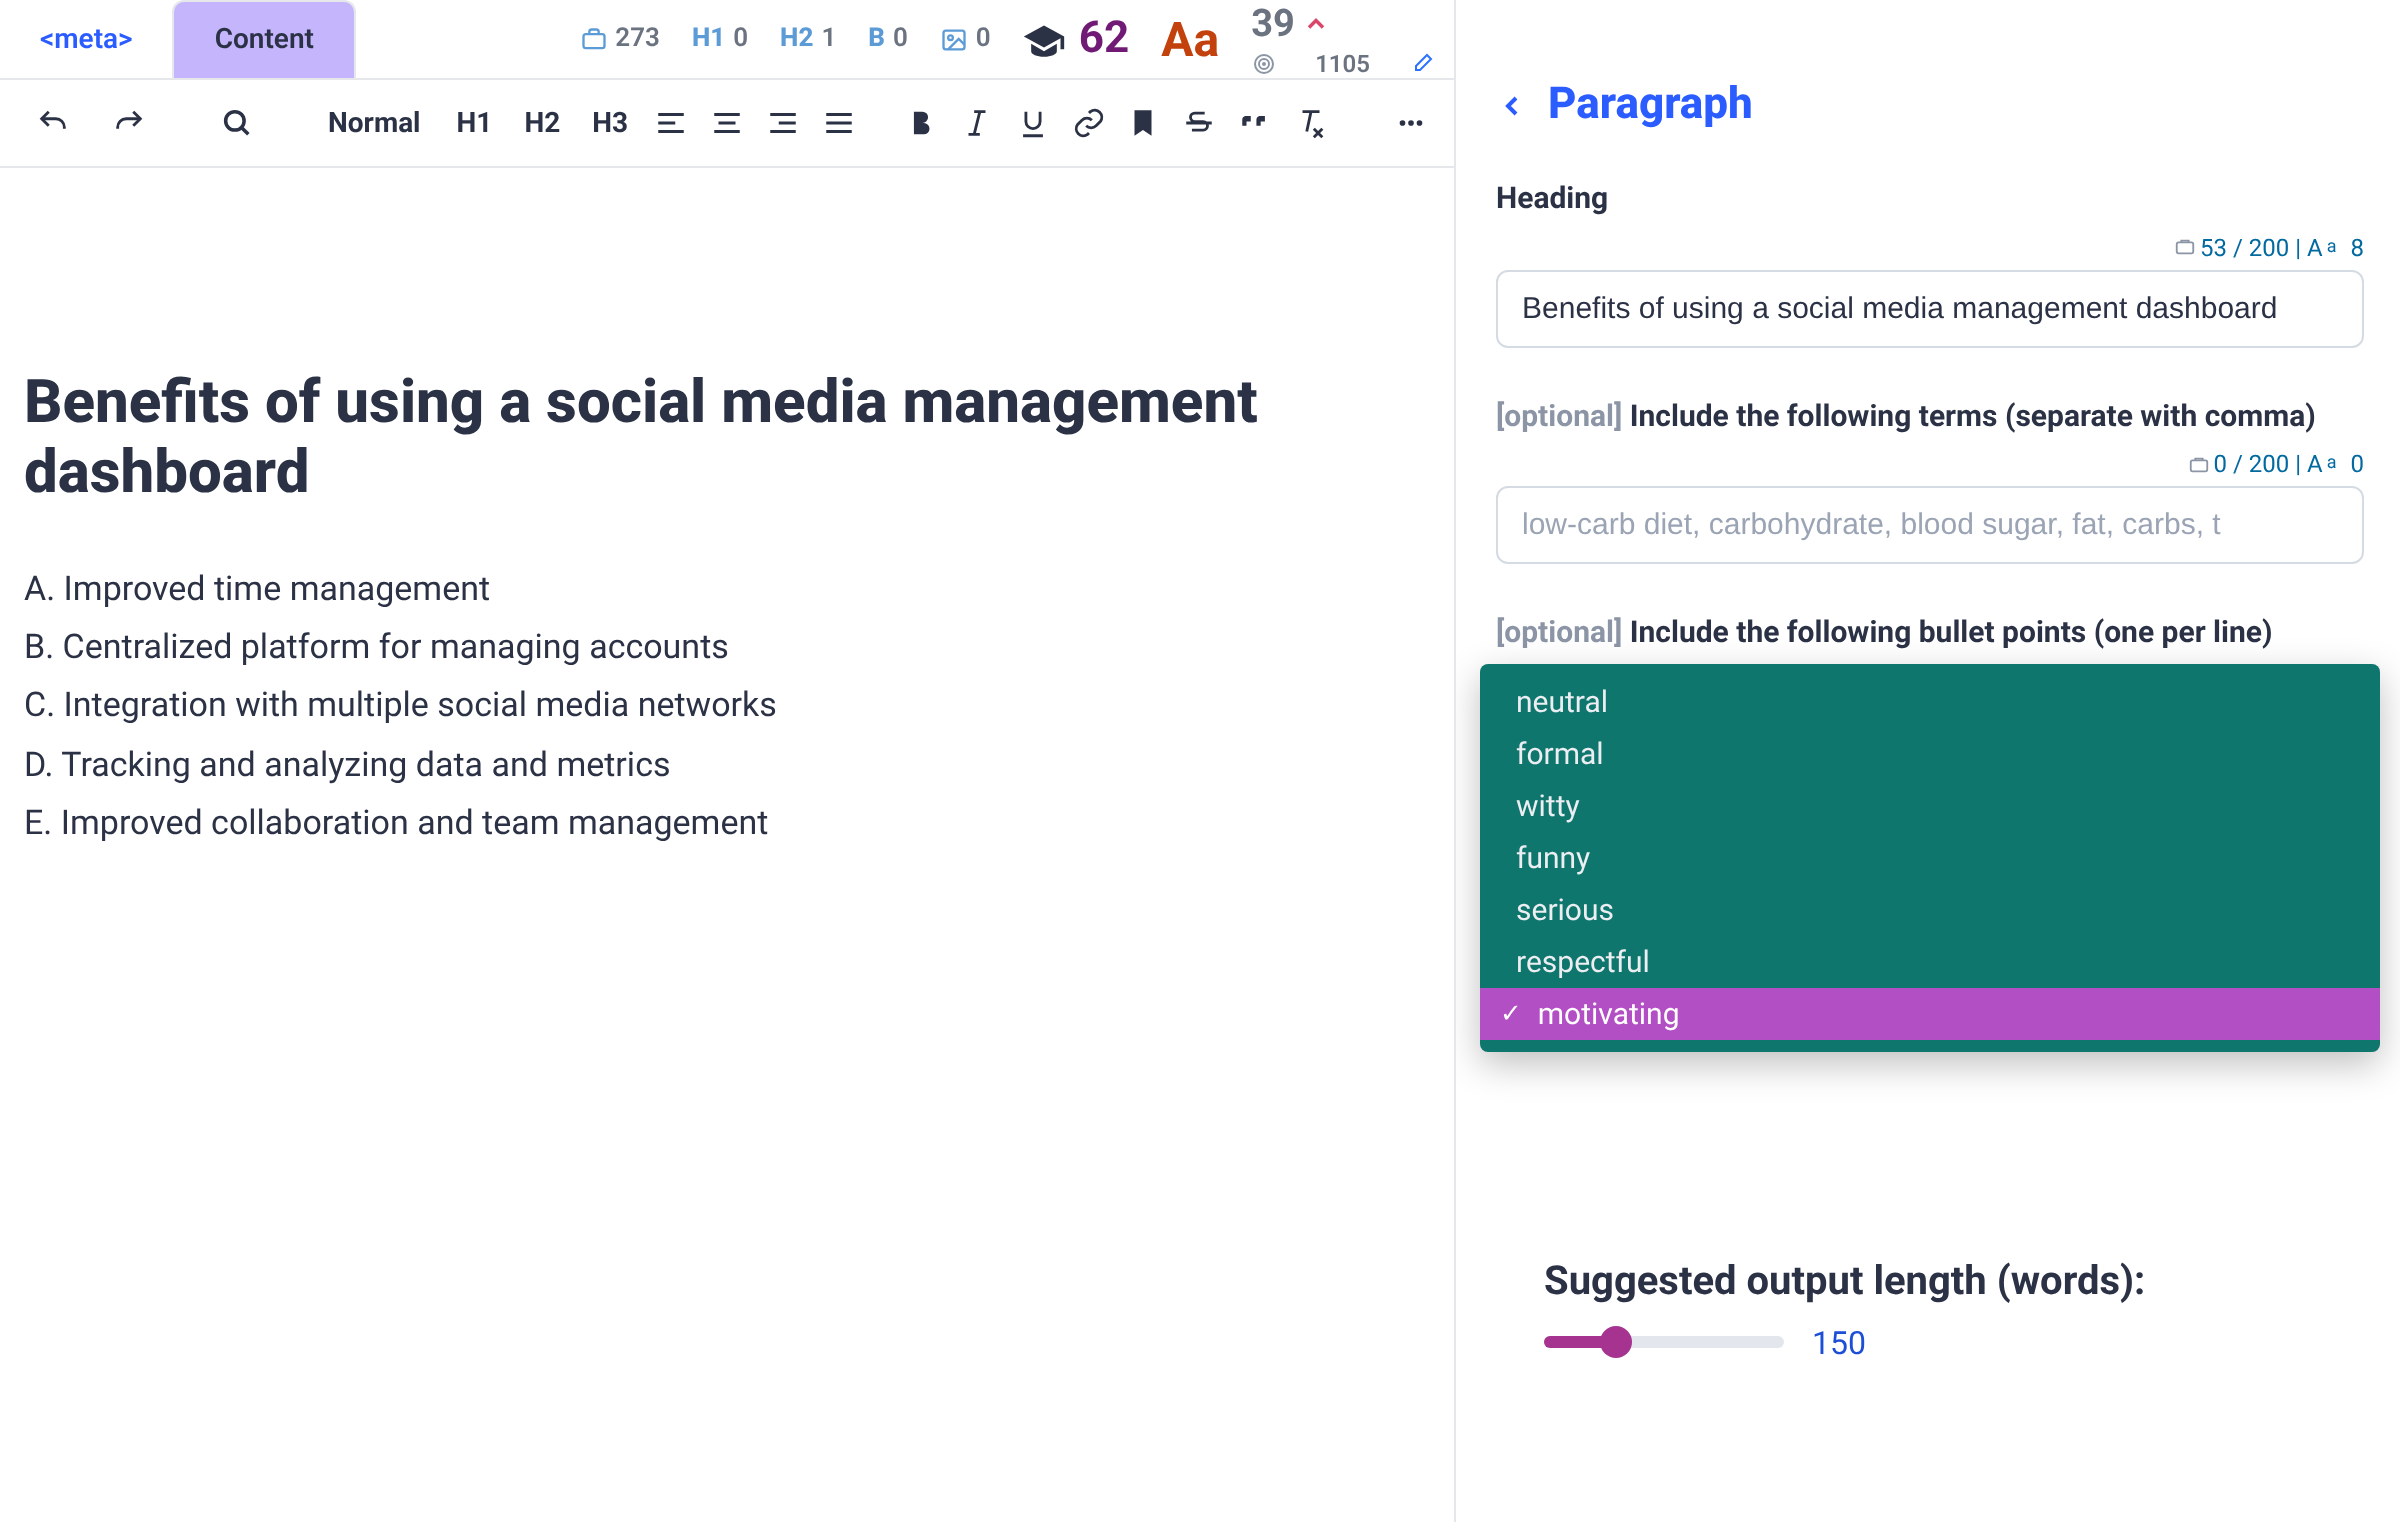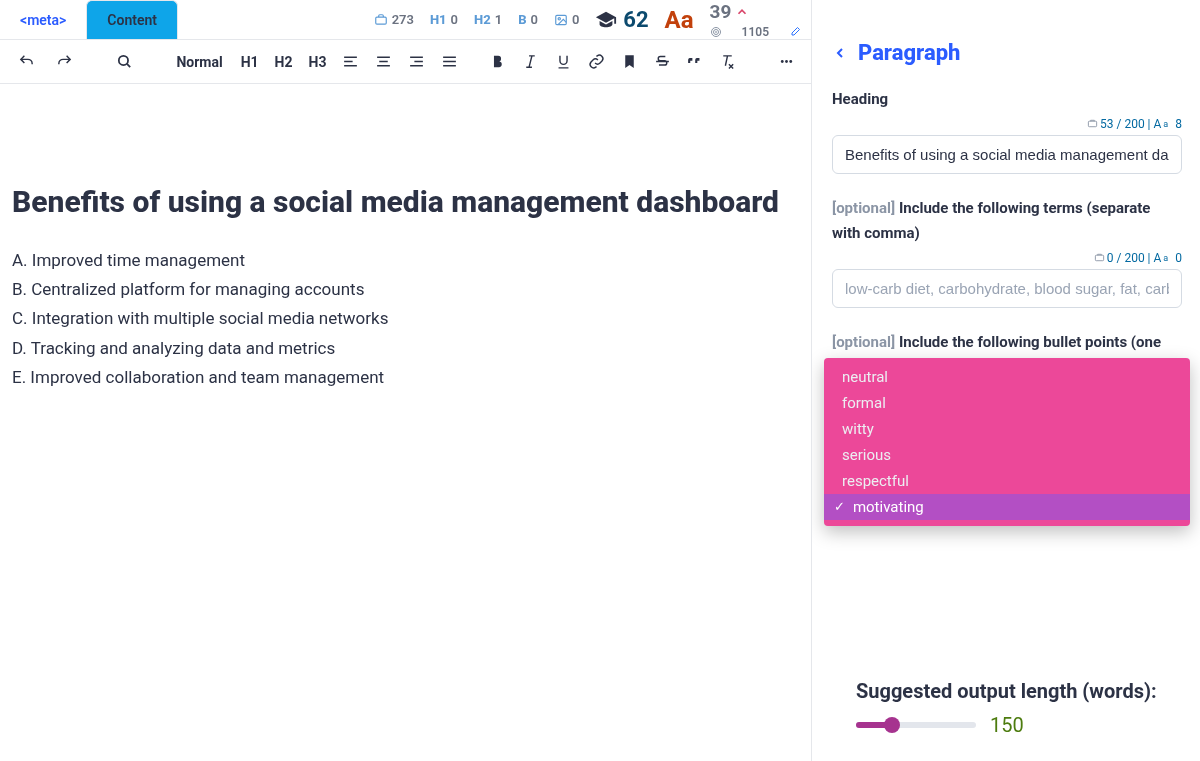--- a/index.html
+++ b/index.html
@@ -1,29 +1,29 @@
 <!DOCTYPE html>
 <html><head>
 <meta charset="utf-8">
 <style>
 * { box-sizing: border-box; margin: 0; padding: 0; }
 body { font-family: -apple-system, BlinkMacSystemFont, "Segoe UI", Roboto, sans-serif; font-size: 14px; color: #2c3245; background: #fff; width: 1200px; height: 761px; overflow: hidden; display: flex; }
-.left-pane { width: 812px; border-right: 1px solid #e5e7eb; display: flex; flex-direction: column; }
+.left-pane { width: 728px; border-right: 1px solid #e5e7eb; display: flex; flex-direction: column; }
 .right-pane { flex: 1; padding: 18px 18px 18px 20px; overflow: hidden; }
 
 
 .top-bar { display: flex; align-items: center; border-bottom: 1px solid #e5e7eb; height: 40px; padding: 0 10px 0 0; }
 .tabs { display: flex; align-items: stretch; height: 100%; }
 .tab { display: flex; align-items: center; padding: 0 20px; font-weight: 600; color: #2b5cff; border: 1px solid #e5e7eb; border-bottom: none; border-radius: 6px 6px 0 0; cursor: pointer; }
-.tab.active { color: #2c3245; background: #0ea5e9; }
+.tab.active { color: #2c3245; background: #c4b5fd; }
 .tab.meta { border: none; color: #2b5cff; }
 .stats { display: flex; align-items: center; gap: 16px; margin-left: auto; color: #6b7280; font-weight: 600; font-size: 13px; }
 .stat { display: flex; align-items: center; gap: 4px; }
 .stat svg { width: 14px; height: 14px; }
-.big-stat { display: flex; align-items: center; gap: 6px; font-size: 22px; font-weight: 700; color: #0c4a6e; }
+.big-stat { display: flex; align-items: flex-end; gap: 6px; font-size: 22px; font-weight: 700; color: #701a75; }
 .aa { font-weight: 700; font-size: 24px; color: #c2410c; }
 .word-col { display: flex; flex-direction: column; align-items: flex-start; font-size: 12px; gap: 2px; color: #6b7280; }
 .word-col .row1 { display: flex; align-items: center; gap: 4px; color: #6b7280; font-weight: 700; font-size: 19px; }
 .word-col .row2 { display: flex; align-items: center; gap: 20px; }
 
 
 .toolbar { display: flex; align-items: center; height: 44px; border-bottom: 1px solid #e5e7eb; padding: 0 12px; gap: 8px; color: #2c3245; }
 .toolbar .group { display: flex; align-items: center; gap: 10px; }
 .tbtn { display: flex; align-items: center; justify-content: center; width: 28px; height: 28px; border-radius: 4px; cursor: pointer; color: #2c3245; }
 .tbtn svg { width: 17px; height: 17px; }
@@ -42,30 +42,30 @@
 .field-label { font-weight: 700; color: #2c3245; margin-bottom: 4px; font-size: 15px; line-height: 1.7; }
 .field-label .opt { color: #8b95a5; font-weight: 700; }
 .counter { text-align: right; color: #0369a1; font-size: 12px; margin-bottom: 4px; display: flex; justify-content: flex-end; gap: 2px; align-items: center; }
 .counter svg { width: 11px; height: 11px; }
 .input { width: 100%; border: 1px solid #d5dbe3; border-radius: 6px; padding: 10px 12px; font-size: 15px; color: #2c3245; outline: none; }
 .input::placeholder { color: #9aa4b4; }
 .textarea { width: 100%; border: 1px solid #d5dbe3; border-radius: 6px; padding: 10px 12px; font-size: 15px; color: #9aa4b4; min-height: 44px; position: relative; }
 .field { margin-bottom: 22px; position: relative; }
 
 
-.dropdown { position: absolute; left: -8px; right: -8px; top: 28px; background: #ec4899; border-radius: 4px; padding: 6px 0; z-index: 10; box-shadow: 0 6px 18px rgba(0,0,0,.25); }
+.dropdown { position: absolute; left: -8px; right: -8px; top: 28px; background: #0f766e; border-radius: 4px; padding: 6px 0; z-index: 10; box-shadow: 0 6px 18px rgba(0,0,0,.25); }
 .dropdown .opt-item { padding: 4px 18px; color: #eceef2; font-size: 15px; cursor: pointer; }
 .dropdown .opt-item.sel { background: #b34fc4; color: #fff; display: flex; align-items: center; gap: 8px; padding-left: 10px; }
 .chk { font-size: 13px; }
 
 .slider-wrap { display: flex; align-items: center; gap: 14px; margin-top: 10px; margin-left: 24px; }
 .slider { position: relative; width: 120px; height: 6px; background: #e3e6ec; border-radius: 3px; }
 .slider .fill { position: absolute; left: 0; top: 0; bottom: 0; width: 30%; background: #a6338f; border-radius: 3px; }
 .slider .thumb { position: absolute; top: 50%; left: 30%; transform: translate(-50%, -50%); width: 16px; height: 16px; background: #a6338f; border-radius: 50%; }
-.slider-val { font-size: 20px; color: #4d7c0f; }
+.slider-val { font-size: 16px; color: #1d4ed8; }
 .sugg-label { font-weight: 700; font-size: 20px; color: #2c3245; margin-top: 40px; margin-left: 24px; }
 .btn-row { display: flex; justify-content: center; }
 </style>
 </head>
 <body>
 
 <div class="left-pane">
   <div class="top-bar">
     <div class="tabs">
       <div class="tab meta">&lt;meta&gt;</div>
@@ -278,20 +278,21 @@
           <path d="M8 7V5h8v2"></path>
         </svg>
       <span>0 / 500 | A</span><span style="font-size:9px">a</span>&nbsp;<span>0</span>
     </div>
     <div class="textarea">preferred products</div>
 
     <div class="dropdown">
       <div class="opt-item">neutral</div>
       <div class="opt-item">formal</div>
       <div class="opt-item">witty</div>
+      <div class="opt-item">funny</div>
       <div class="opt-item">serious</div>
       <div class="opt-item">respectful</div>
       <div class="opt-item sel">
           <span class="chk">✓</span>
           <span>motivating</span>
         </div>
     </div>
   </div>
 
   <div style="height:170px"></div>

